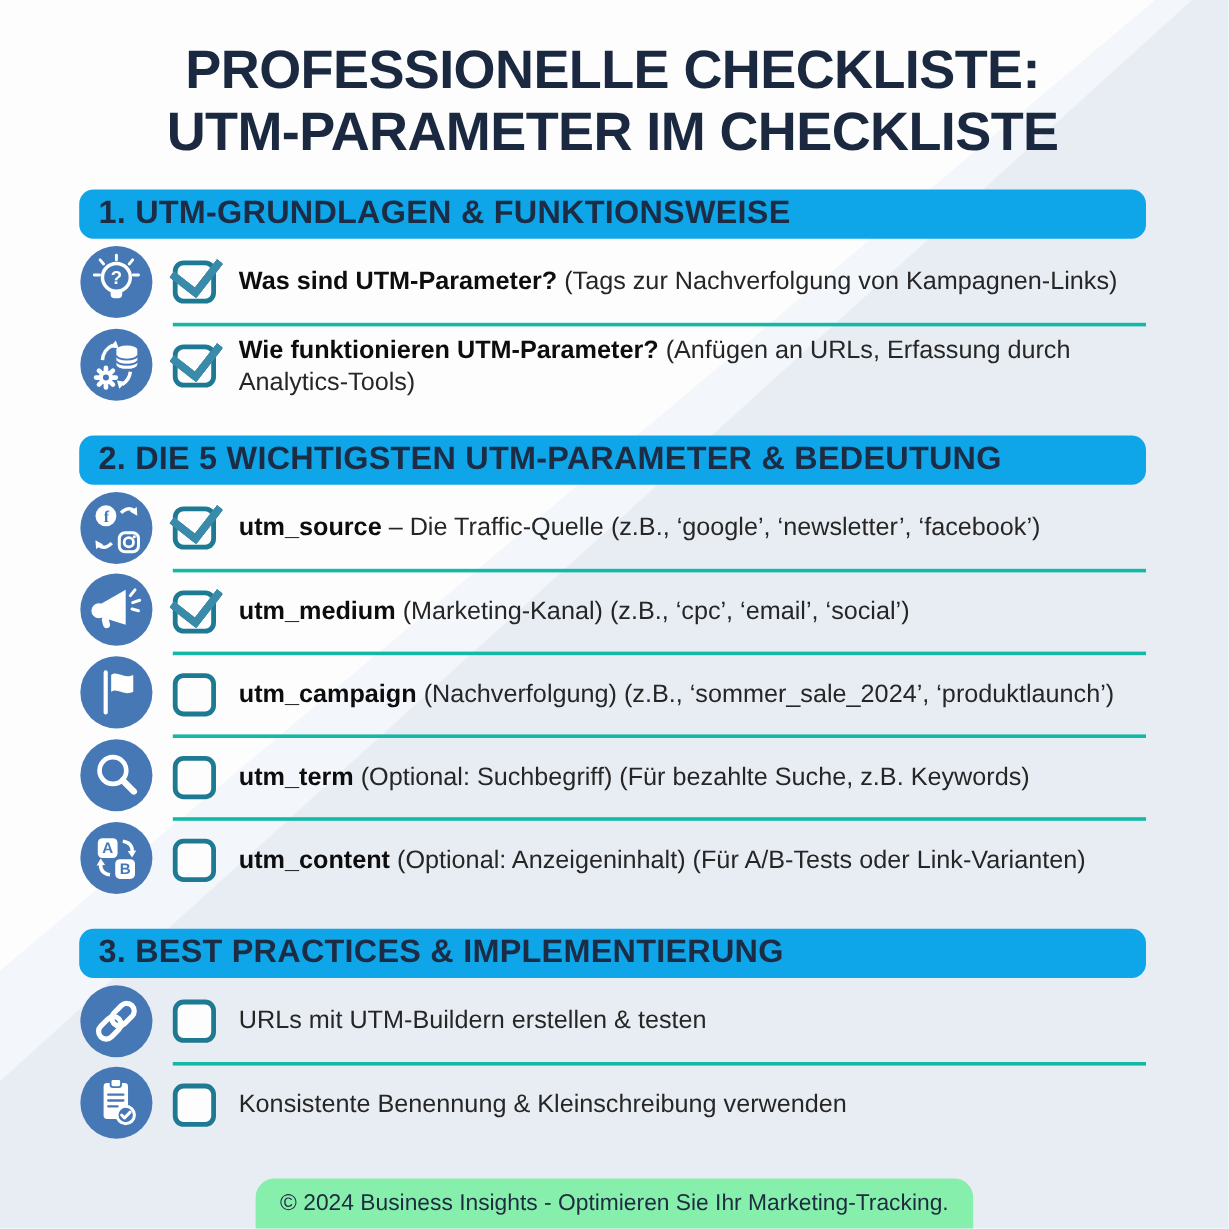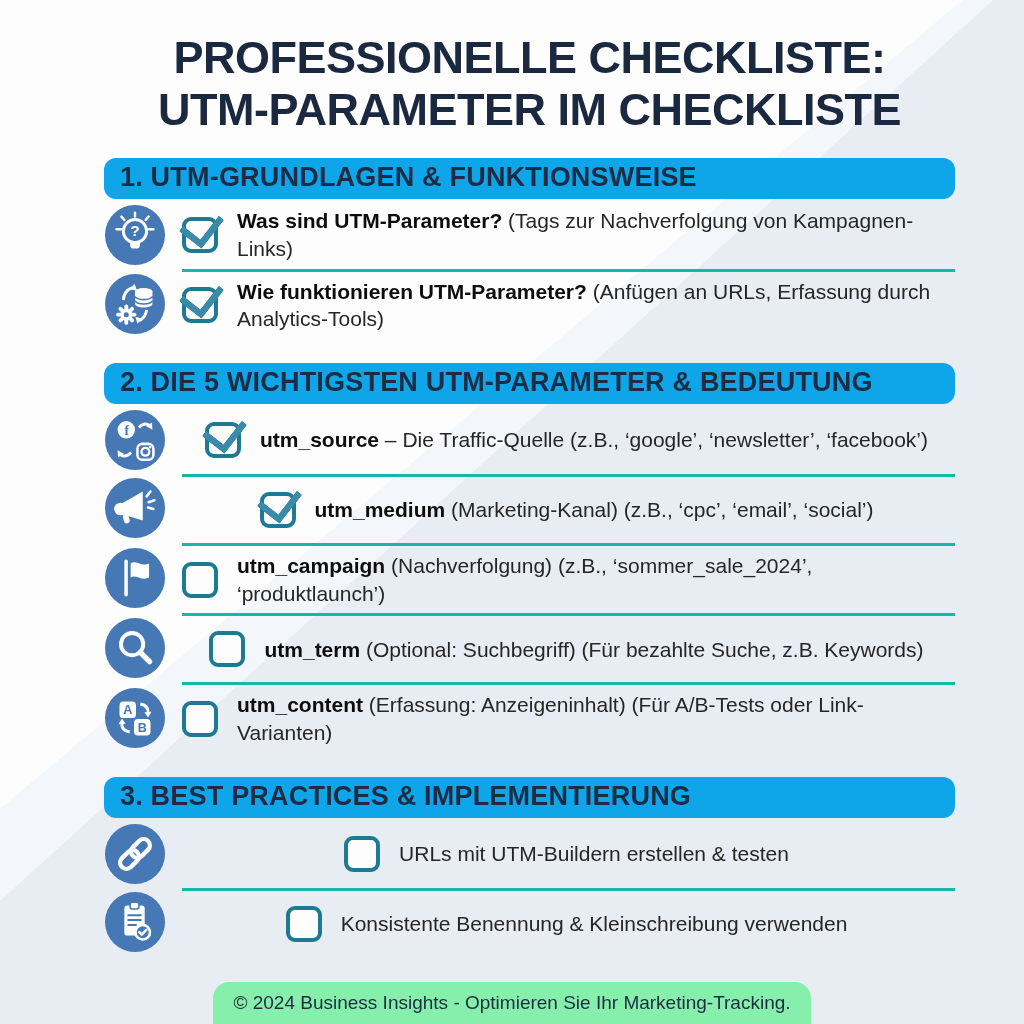--- a/index.html
+++ b/index.html
@@ -18,21 +18,21 @@
     clip-path: polygon(97% 0, 0 0, 0 88%);
   }
   .bg-white {
     position:absolute; inset:0;
     background:#fdfdfe;
     clip-path: polygon(94% 0, 0 0, 0 79%);
   }
   .content {
     position: relative;
     z-index: 1;
-    padding: 28px 69px 0 104px;
+    padding: 28px 69px 0 66px;
   }
   .title {
     text-align: center;
     color: #1b2940;
     font-weight: bold;
     font-size: 45px;
     line-height: 1.15;
     letter-spacing: -0.5px;
     margin: 4px 0 22px;
   }
@@ -49,21 +49,20 @@
   .row { display: flex; align-items: center; }
   .icon-wrap { flex: 0 0 62px; height: 62px; margin: 3px 16px 3px 0; }
   .icon-wrap svg { display:block; }
   .row-right {
     flex: 1;
     display: flex;
     align-items: center;
     gap: 19px;
     min-height: 54px;
     padding: 6px 0;
-    justify-content: center;
   }
   .row + .row .row-right { border-top: 3px solid #14b8a6; }
   .checkbox {
     flex: 0 0 36px;
     height: 36px;
     box-sizing: border-box;
     border: 4px solid #1e7a93;
     border-radius: 9px;
     background: #fdfdfd;
     position: relative;
@@ -250,21 +249,21 @@
             <rect x="31" y="33" width="17" height="17" rx="4" fill="#fff"></rect>
             <text x="39.5" y="46" font-size="13" font-weight="bold" fill="#4678b5" text-anchor="middle" font-family="Liberation Sans, sans-serif">B</text>
             <path d="M37.5 17.5 q9 1.5 8 10" stroke="#fff" stroke-width="3" fill="none"></path>
             <path d="M45.5 31.5 l-3.8 -5.5 l7.3 -0.4 z" fill="#fff"></path>
             <path d="M26.5 46.5 q-9 -1.5 -8 -10" stroke="#fff" stroke-width="3" fill="none"></path>
             <path d="M18.5 32.5 l3.8 5.5 l-7.3 0.4 z" fill="#fff"></path>
           </svg>
         </span>
         <div class="row-right">
           <span class="checkbox"></span>
-          <span class="row-text"><b>utm_content</b><span> (Erfassung: Anzeigeninhalt) (Für A/B-Tests oder Link-Varianten)</span></span>
+          <span class="row-text"><b>utm_content</b><span> (Optional: Anzeigeninhalt) (Für A/B-Tests oder Link-Varianten)</span></span>
         </div>
       </div>
     </div>
 
     <div class="banner">3. BEST PRACTICES &amp; IMPLEMENTIERUNG</div>
     <div class="rows">
 
       <div class="row">
         <span class="icon-wrap">
           <svg width="62" height="62" viewBox="0 0 64 64">

